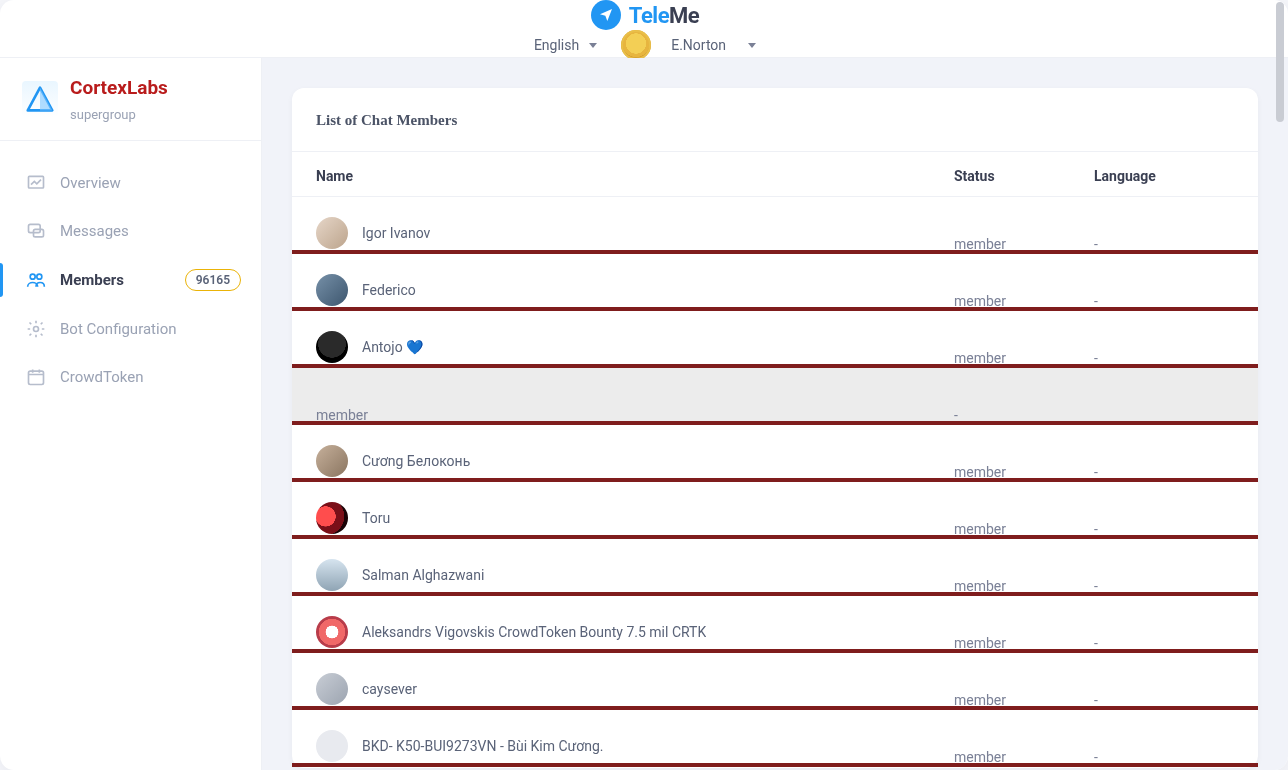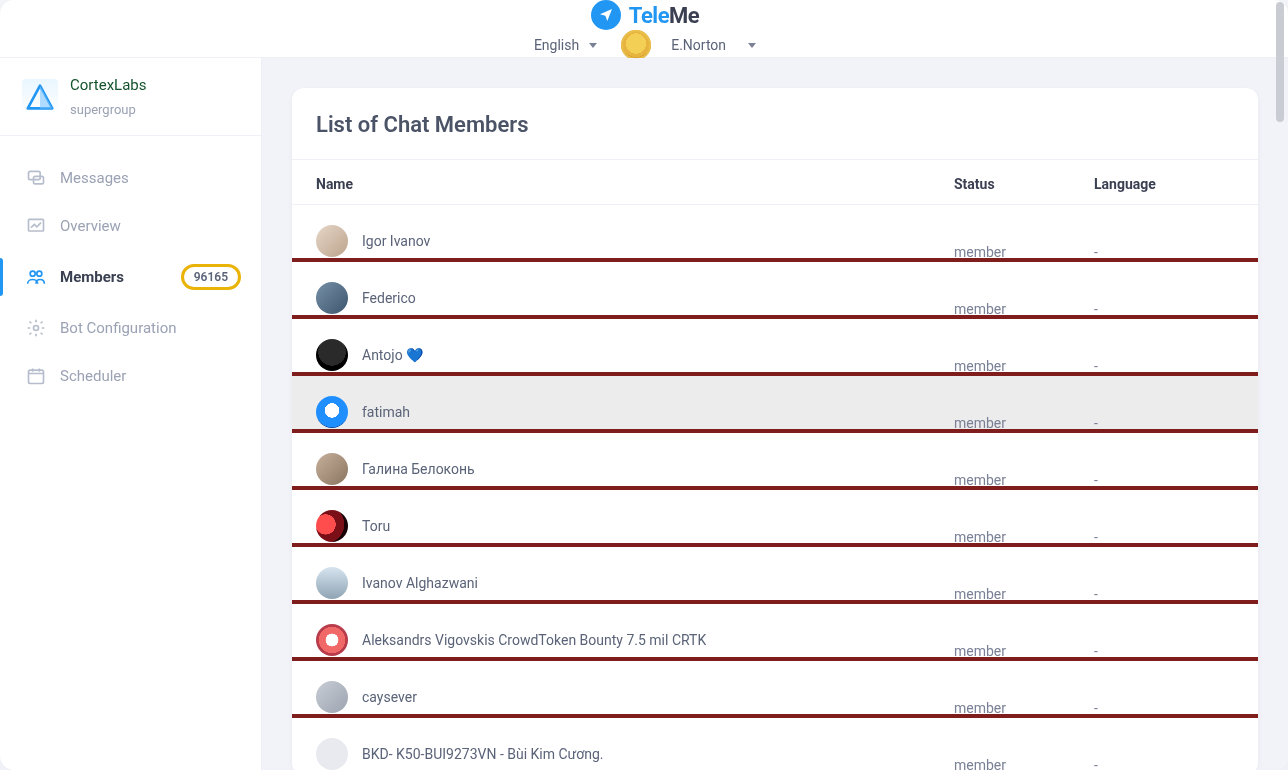--- a/index.html
+++ b/index.html
@@ -65,21 +65,21 @@
   .group-header {
     display:flex; gap:12px; align-items:center;
     padding: 4px 18px 18px 22px;
     border-bottom:1px solid #eef0f5;
   }
   .group-icon {
     width:36px;height:36px;border-radius:4px;
     display:flex;align-items:center;justify-content:center;
     background: linear-gradient(180deg,#e9f6ff,#fff);
   }
-  .group-name { font-weight:400; color:#14532d; font-size:15px; }
+  .group-name { font-weight:700; color:#b91c1c; font-size:19px; }
   .group-sub  { color:#9aa2b4; font-size:13px; margin-top:8px; }
 
   .nav { padding: 18px 0; }
   .nav-item {
     display:flex; align-items:center; gap:14px;
     padding: 14px 20px 14px 26px;
     color:#9aa2b4; cursor:pointer;
     position:relative;
     font-size:15px;
   }
@@ -89,35 +89,35 @@
     font-weight:700;
   }
   .nav-item.active::before {
     content:""; position:absolute; left:0; top:8px; bottom:8px; width:3px;
     background:#2196f3; border-radius:0 3px 3px 0;
   }
   .nav-icon { width:20px; height:20px; display:flex; align-items:center; justify-content:center; }
   .nav-icon svg { stroke:#b6bdcc; }
   .nav-item.active .nav-icon svg { stroke:#2196f3; }
   .badge {
-    background:#fff; border:3px solid #eab308; color:#5a6378;
+    background:#fff; border:1px solid #eab308; color:#5a6378;
     border-radius: 14px; padding:3px 10px; font-size:12px; font-weight:600;
   }
 
   .content {
     flex:1; background:#f1f3f9; padding:30px 30px 0 30px;
     overflow:auto; min-width:0;
   }
   .card {
     background:#fff; border-radius:12px;
     box-shadow: 0 2px 6px rgba(20,30,60,0.04);
     padding: 24px 0 0 0;
     min-height: 680px;
   }
-  .card-title { font-size:22px; font-weight:600; color:#4b5366; padding: 0 24px 22px 24px; }
+  .card-title { font-size:15px; font-weight:600; color:#4b5366; padding: 0 24px 22px 24px; font-family: Liberation Serif, serif; }
   .table { width:100%; }
   .thead, .trow {
     display:grid;
     grid-template-columns: 1fr 140px 140px;
     align-items:center;
     padding: 16px 24px;
   }
   .thead {
     border-top:1px solid #eef0f5;
     border-bottom:1px solid #eef0f5;
@@ -200,34 +200,34 @@
         <div>
           <div class="group-name">CortexLabs</div>
           <div class="group-sub">supergroup</div>
         </div>
       </div>
 
       <nav class="nav">
         <div class="nav-item">
           <span class="nav-icon">
             <svg width="20" height="20" viewBox="0 0 24 24" fill="none" stroke-width="2">
+              <rect x="3" y="4" width="18" height="14" rx="1"></rect>
+                <path d="M6 14 L10 10 L13 13 L18 8"></path>
+            </svg>
+          </span>
+          <span class="lbl">Overview</span>
+        </div>
+        <div class="nav-item">
+          <span class="nav-icon">
+            <svg width="20" height="20" viewBox="0 0 24 24" fill="none" stroke-width="2">
               <rect x="3" y="4" width="14" height="10" rx="2"></rect>
                 <rect x="9" y="10" width="12" height="9" rx="2"></rect>
             </svg>
           </span>
           <span class="lbl">Messages</span>
-        </div>
-        <div class="nav-item">
-          <span class="nav-icon">
-            <svg width="20" height="20" viewBox="0 0 24 24" fill="none" stroke-width="2">
-              <rect x="3" y="4" width="18" height="14" rx="1"></rect>
-                <path d="M6 14 L10 10 L13 13 L18 8"></path>
-            </svg>
-          </span>
-          <span class="lbl">Overview</span>
         </div>
         <div class="nav-item active">
           <span class="nav-icon">
             <svg width="20" height="20" viewBox="0 0 24 24" fill="none" stroke-width="2">
               <circle cx="8" cy="8" r="3"></circle>
                 <circle cx="16" cy="8" r="3"></circle>
               <path d="M2 20c0-3 3-5 6-5s6 2 6 5"></path>
                 <path d="M12 20c0-3 2-5 5-5s5 2 5 5"></path>
             </svg>
           </span>
@@ -243,21 +243,21 @@
           </span>
           <span class="lbl">Bot Configuration</span>
         </div>
         <div class="nav-item">
           <span class="nav-icon">
             <svg width="20" height="20" viewBox="0 0 24 24" fill="none" stroke-width="2">
               <rect x="3" y="5" width="18" height="16" rx="2"></rect>
                 <path d="M3 9h18M8 3v4M16 3v4"></path>
             </svg>
           </span>
-          <span class="lbl">Scheduler</span>
+          <span class="lbl">CrowdToken</span>
         </div>
       </nav>
     </aside>
 
     <main class="content">
       <div class="card">
         <div class="card-title">List of Chat Members</div>
         <div class="table">
           <div class="thead">
             <div>Name</div>
@@ -283,47 +283,43 @@
               </div>
               <div class="trow">
                 <div class="cell-name">
                   <div class="avatar av3"></div>
                   <div class="name-text">Antojo 💙</div>
                 </div>
                 <div class="cell-status">member</div>
                 <div class="cell-lang">-</div>
               </div>
               <div class="trow hovered">
-                <div class="cell-name">
-                  <div class="avatar av4"></div>
-                  <div class="name-text">fatimah</div>
-                </div>
                 <div class="cell-status">member</div>
                 <div class="cell-lang">-</div>
               </div>
               <div class="trow">
                 <div class="cell-name">
                   <div class="avatar av5"></div>
-                  <div class="name-text">Галина Белоконь</div>
+                  <div class="name-text">Cương Белоконь</div>
                 </div>
                 <div class="cell-status">member</div>
                 <div class="cell-lang">-</div>
               </div>
               <div class="trow">
                 <div class="cell-name">
                   <div class="avatar av6"></div>
                   <div class="name-text">Toru</div>
                 </div>
                 <div class="cell-status">member</div>
                 <div class="cell-lang">-</div>
               </div>
               <div class="trow">
                 <div class="cell-name">
                   <div class="avatar av7"></div>
-                  <div class="name-text">Ivanov Alghazwani</div>
+                  <div class="name-text">Salman Alghazwani</div>
                 </div>
                 <div class="cell-status">member</div>
                 <div class="cell-lang">-</div>
               </div>
               <div class="trow">
                 <div class="cell-name">
                   <div class="avatar av8"></div>
                   <div class="name-text">Aleksandrs Vigovskis CrowdToken Bounty 7.5 mil CRTK</div>
                 </div>
                 <div class="cell-status">member</div>

